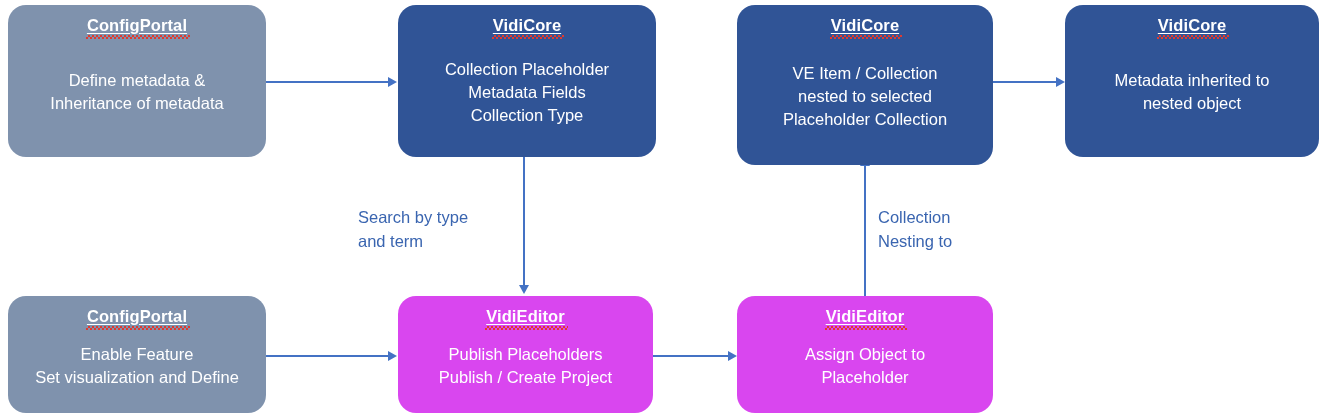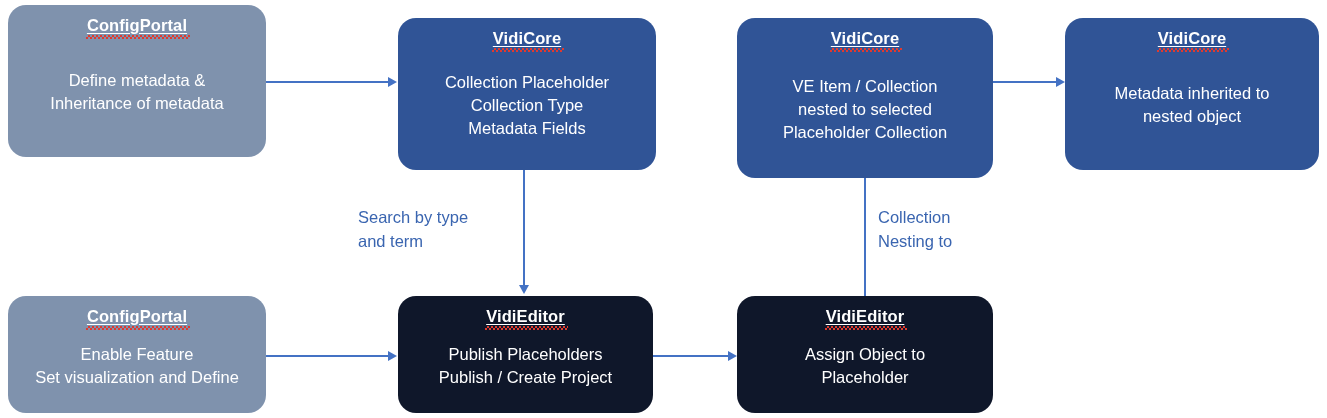--- a/index.html
+++ b/index.html
@@ -25,22 +25,22 @@
     box-sizing: border-box;
     display: flex;
     flex-direction: column;
     align-items: center;
     color: #ffffff;
     text-align: center;
     z-index: 3;
     padding: 10px 8px 8px 8px;
   }
   .node.gray   { background: #7f92ad; }
-  .node.navy   { background: #305496; margin-top: 13px; }
-  .node.blue   { background: #0f172a; text-align: center; }
+  .node.navy   { background: #305496; }
+  .node.blue   { background: #d946ef; text-align: center; }
 
   .node-title {
     font-weight: bold;
     font-size: 16.5px;
     line-height: 20px;
     letter-spacing: 0.1px;
     color: #ffffff;
     text-decoration: underline;
     text-underline-offset: 2px;
     position: relative;
@@ -154,22 +154,22 @@
     <div class="node-body">
       <span class="line">Define metadata &amp;</span>
       <span class="line">Inheritance of metadata</span>
     </div>
   </div>
 
   <div class="node navy" style="left:398px; top:5px; width:258px; height:152px;">
     <div class="node-title">VidiCore</div>
     <div class="node-body">
       <span class="line">Collection Placeholder</span>
+      <span class="line">Metadata Fields</span>
       <span class="line">Collection Type</span>
-      <span class="line">Metadata Fields</span>
     </div>
   </div>
 
   <div class="node navy" style="left:737px; top:5px; width:256px; height:160px;">
     <div class="node-title">VidiCore</div>
     <div class="node-body">
       <span class="line">VE Item / Collection</span>
       <span class="line">nested to selected</span>
       <span class="line">Placeholder Collection</span>
     </div>

